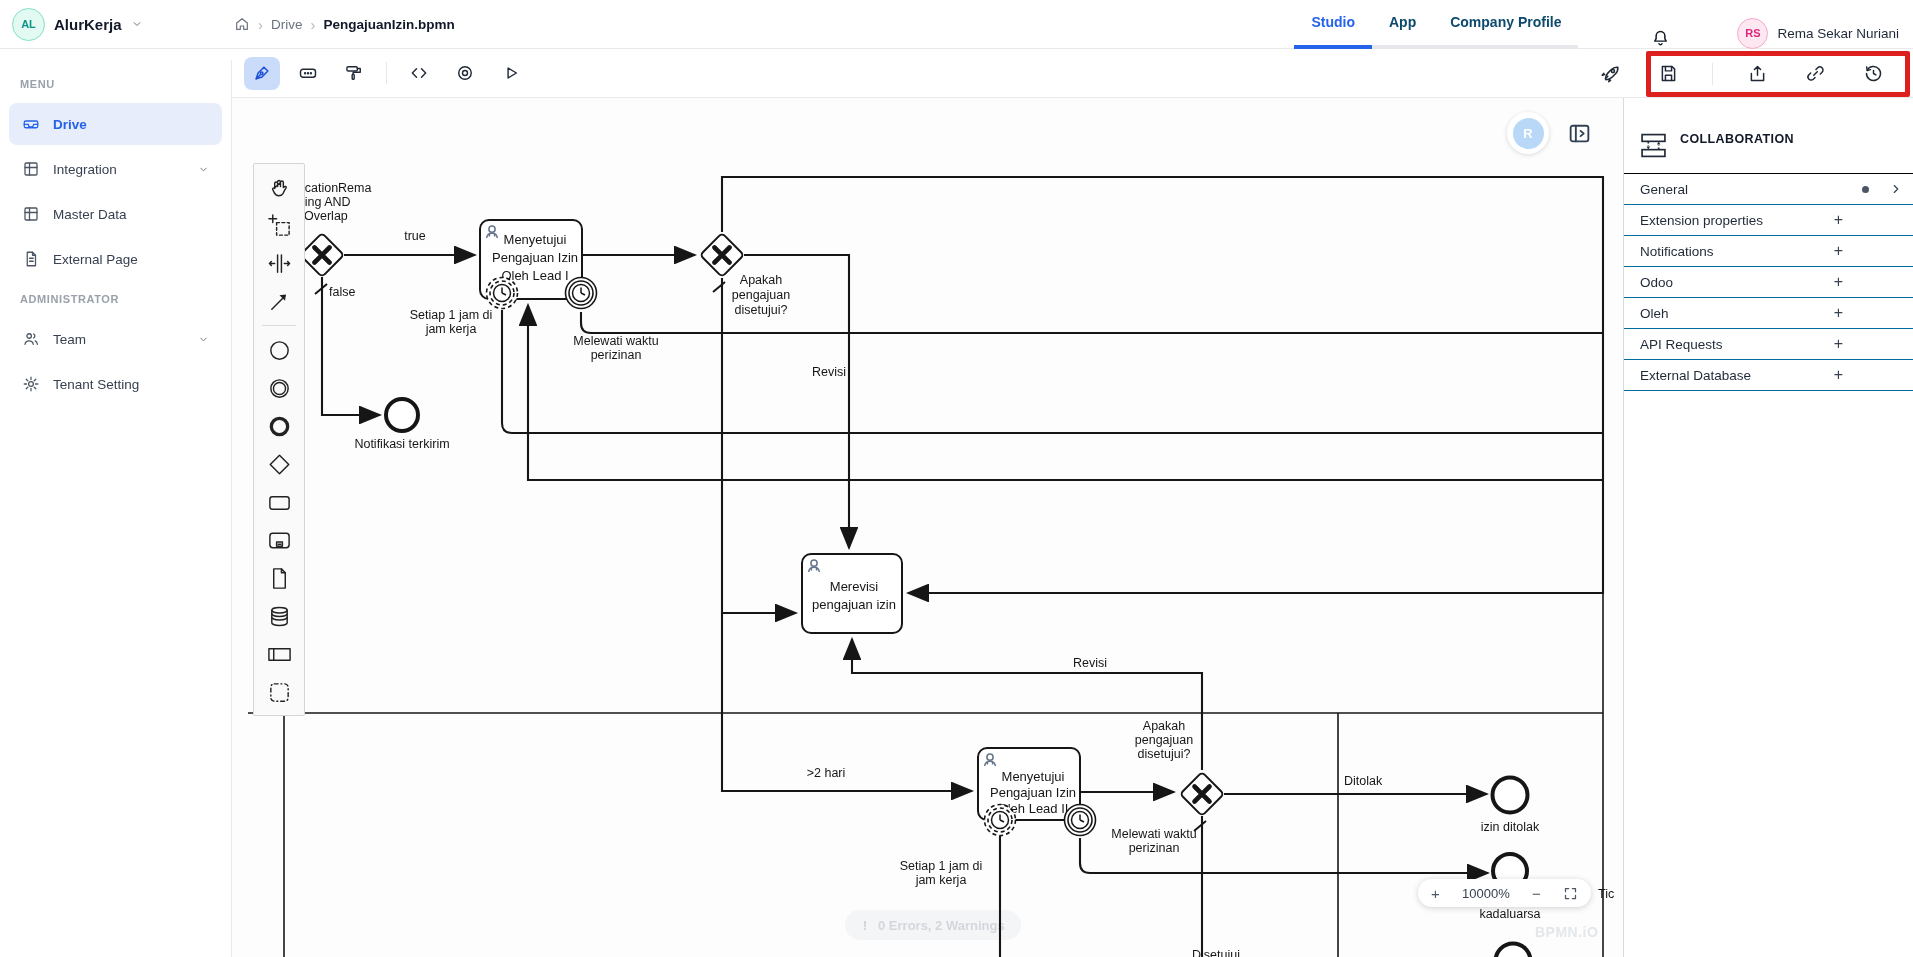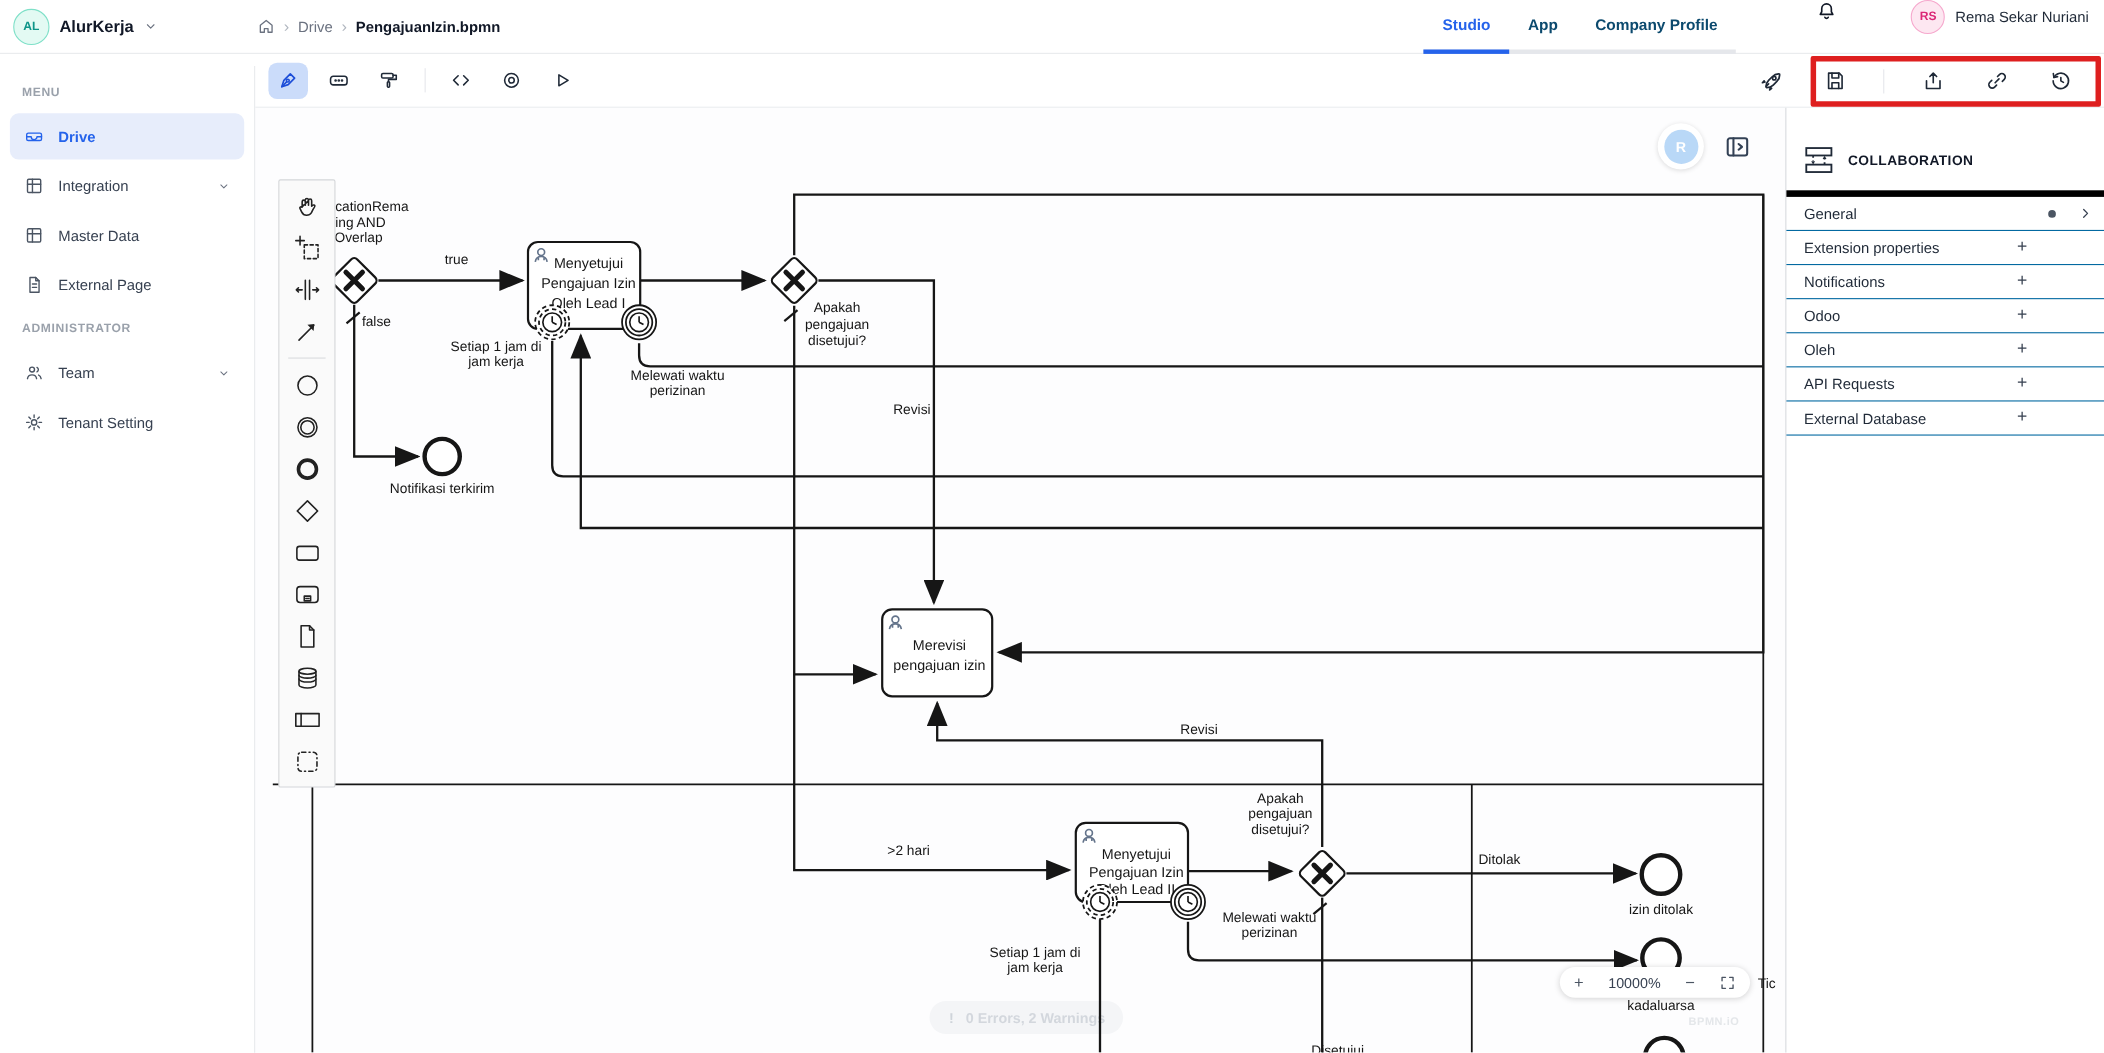--- a/index.html
+++ b/index.html
@@ -8,21 +8,21 @@
 
   
   .topbar { position:absolute; left:0; top:0; width:1913px; height:49px; background:#fff; border-bottom:1px solid #e8eaed; display:flex; align-items:center; z-index:20; }
   .brand { display:flex; align-items:center; gap:9px; padding-left:12px; width:220px; }
   .logo-circle { width:33px; height:33px; border-radius:50%; background:#e3faf3; border:1.5px solid #7fe0c8; color:#0d9488; font-size:11px; font-weight:bold; display:flex; align-items:center; justify-content:center; }
   .brand-name { font-size:15px; font-weight:700; color:#111827; }
   .chev { stroke:#6b7280; fill:none; stroke-width:2; stroke-linecap:round; stroke-linejoin:round; }
   .breadcrumb { display:flex; align-items:center; gap:8px; padding-left:14px; font-size:13.5px; color:#6b7280; }
   .crumb-sep { color:#b0b6bf; font-size:15px; }
   .crumb-current { color:#111827; font-weight:600; }
-  .top-right { margin-left:auto; display:flex; align-items:flex-start; height:49px;gap:44px; }
+  .top-right { margin-left:auto; display:flex; align-items:flex-end; height:49px;gap:44px; }
   .tabs { display:flex; align-items:stretch; height:49px; border-bottom:4px solid #e5e7eb; }
   .tab { display:flex; align-items:center; padding:0 17px; font-size:14px; color:#0c4a6e; cursor:pointer; border-bottom:4px solid transparent; margin-bottom:-4px;font-weight:bold; }
   .tab.active { color:#2563eb; font-weight:600; border-bottom-color:#2563eb; }
   .bell-wrap { margin:0 22px 0 28px; display:flex; align-items:center; }
   .user-chip { display:flex; align-items:center; gap:9px; padding-right:14px; }
   .avatar-rs { width:31px; height:31px; border-radius:50%; background:#fde7f1; border:1.5px solid #f6a8cd; color:#db2777; font-size:11px; font-weight:bold; display:flex; align-items:center; justify-content:center; }
   .user-name { font-size:13.5px; color:#1f2937; }
 
   
   .sidebar { position:absolute; left:0; top:60px; width:232px; height:908px; background:#fff; border-right:1px solid #e8eaed; padding-top:8px; z-index:10; }
@@ -59,25 +59,25 @@
 
   
   .errors-pill { position:absolute; left:613px; top:812px; z-index:1; display:flex; align-items:center; gap:9px; height:30px; padding:0 16px; border-radius:16px; background:#f4f5f7; color:#d3d7dd; font-size:13px; font-weight:700; }
   .errors-pill .excl { width:8px; text-align:center; font-weight:700; color:#cfd4da; }
   .collab-avatar { position:absolute; left:1275px; top:14px; width:42px; height:42px; border-radius:50%; background:#fff; box-shadow:0 1px 5px rgba(0,0,0,.14); display:flex; align-items:center; justify-content:center; z-index:6; }
   .collab-avatar .inner { width:31px; height:31px; border-radius:50%; background:#b9d8f7; color:#fff; font-size:13px; font-weight:700; display:flex; align-items:center; justify-content:center; }
   .panel-toggle { position:absolute; left:1334px; top:22px; width:27px; height:27px; z-index:6; cursor:pointer; display:flex; align-items:center; justify-content:center; background:transparent; border:none; }
   .zoom-pill { position:absolute; left:1186px; top:781px; width:173px; height:28px; background:#fff; border-radius:15px; box-shadow:0 1px 6px rgba(0,0,0,.18); display:flex; align-items:center; justify-content:space-between; padding:0 13px; z-index:7; font-size:13px; color:#374151; }
   .zoom-pill .zbtn { cursor:pointer; font-size:15px; color:#4b5563; background:none; border:none; font-family:inherit; }
   .zoom-val { font-size:13px; color:#374151; }
-  .watermark { position:absolute; left:1303px; top:826px; z-index:3; font-size:10px; font-weight:700; letter-spacing:.5px; color:#e4e7ea; }
+  .watermark { position:absolute; left:1303px; top:826px; z-index:3; font-size:14px; font-weight:700; letter-spacing:.5px; color:#e4e7ea; }
 
   
   .panel { width:290px; height:859px; background:#fff; border-left:1px solid #d7dade; position:relative; }
-  .panel-head { display:flex; align-items:center; gap:13px; padding:34px 16px 14px 16px; border-bottom:6px solid #000000; }
+  .panel-head { display:flex; align-items:flex-start; gap:13px; padding:34px 16px 14px 16px; border-bottom:1px solid #000000; }
   .panel-title { font-size:12.5px; font-weight:700; letter-spacing:.4px; color:#111827; }
   .prow { display:flex; align-items:center; height:31px; border-bottom:1px solid #0369a1; padding:0 16px; font-size:13.5px; color:#1f2937; cursor:pointer; position:relative; }
   .prow .plus { position:absolute; right:70px; font-size:16px; color:#374151; }
   .prow .dot { position:absolute; right:44px; width:7px; height:7px; border-radius:50%; background:#4b5563; }
   .prow .rchev { position:absolute; right:10px; display:flex; }
 
   text { font-family:"Liberation Sans", sans-serif; fill:#161616; }
 </style>
 </head>
 <body>

